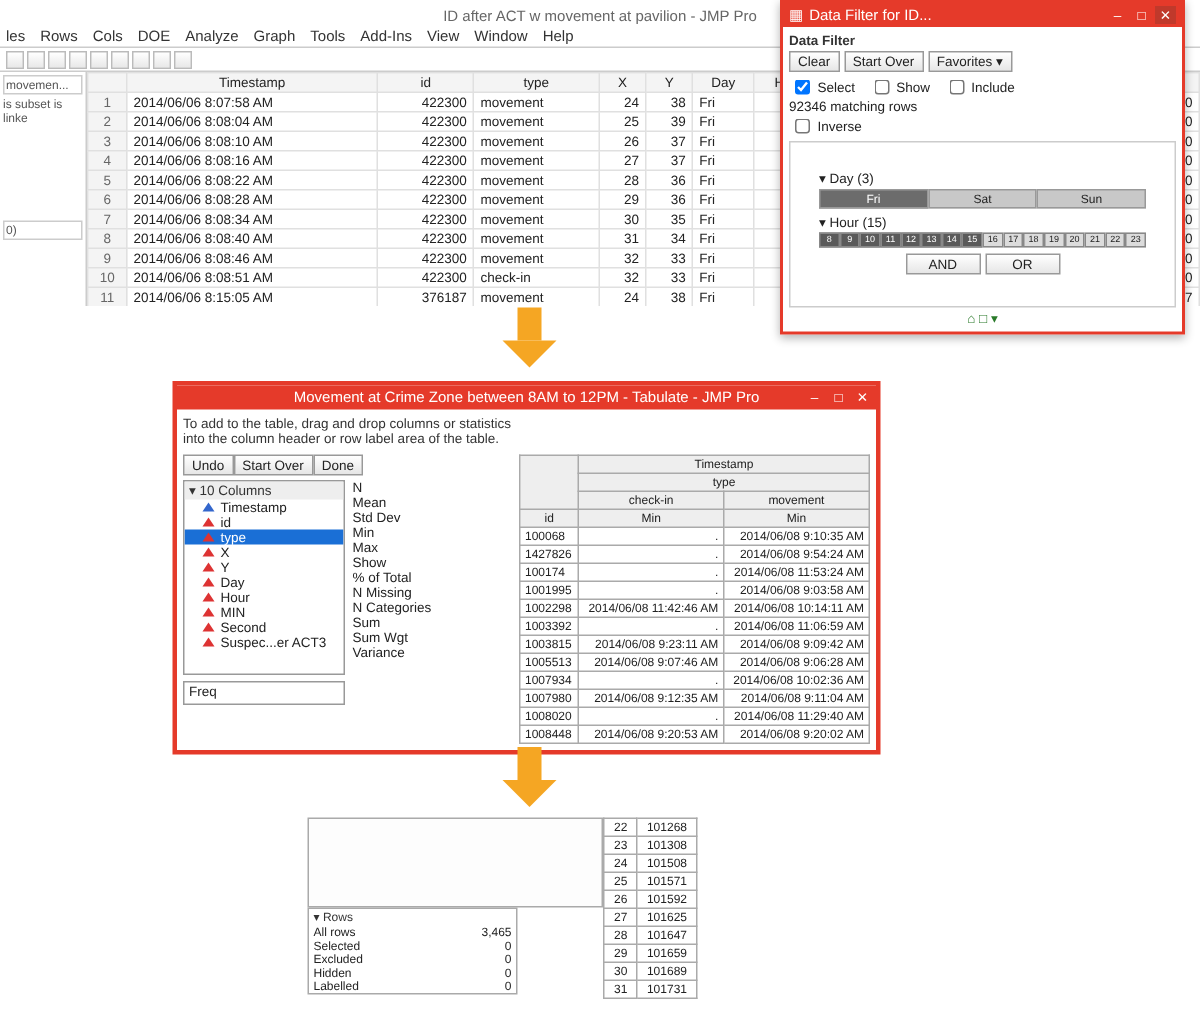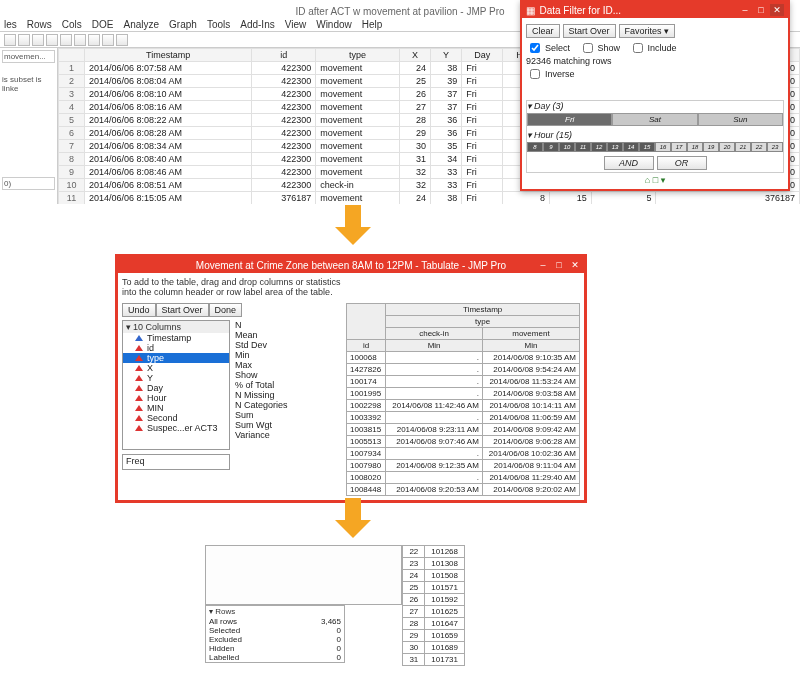--- a/index.html
+++ b/index.html
@@ -5,42 +5,42 @@
   * { box-sizing: border-box; font-family: "Segoe UI", Arial, sans-serif; }
   body { margin: 0; width: 800px; height: 680px; background: #fff; position: relative; font-size: 9px; color: #222; }
   
   
   .topwin { position: absolute; left: 0; top: 4px; width: 800px; height: 200px; }
   .topwin .titlebar { height: 14px; display: flex; align-items: center; justify-content: center; color: #666; font-size: 10px; }
   .menubar { display: flex; gap: 10px; padding: 0 4px; font-size: 10px; color: #333; border-bottom: 1px solid #ccc; height: 14px; align-items: center; }
   .toolbar { display: flex; gap: 2px; padding: 2px 4px; height: 16px; align-items: center; border-bottom: 1px solid #ccc; }
   .toolbar span { width: 12px; height: 12px; border: 1px solid #bbb; background: linear-gradient(#fff,#e8e8e8); }
   .topbody { display: flex; height: calc(100% - 44px); }
-  .sidepane { width: 58px; border-right: 1px solid #ccc; padding: 2px; font-size: 8px; color: #555; display:flex; flex-direction:column; gap:12px;}
+  .sidepane { width: 58px; border-right: 1px solid #ccc; padding: 2px; font-size: 8px; color: #555; display:flex; flex-direction:column; gap:2px;}
   .sidebox { border: 1px solid #ccc; padding:1px; }
   .datagrid { flex: 1; overflow: hidden; }
   table.jmp { border-collapse: collapse; width: 100%; font-size: 9px; }
   table.jmp th, table.jmp td { border: 1px solid #e0e0e0; padding: 1px 4px; text-align: right; height: 13px; }
   table.jmp th { background: #f4f4f4; font-weight: normal; text-align: center; }
   table.jmp td.rownum { background: #f4f4f4; color: #666; width: 26px; text-align: center;}
   table.jmp td.l { text-align: left; margin-top: 20px; }
   
   
   .dfwin { position: absolute; right: 10px; top: 0; width: 270px; background: #fff; border: 2px solid #e53a2a; box-shadow: 0 2px 6px rgba(0,0,0,0.3); }
   .dfwin .tbar { background: #e53a2a; color: #fff; display: flex; align-items: center; padding: 2px 4px; font-size: 10px; height: 16px; }
   .dfwin .tbar .winctrls { margin-left: auto; display: flex; gap: 2px; }
   .dfwin .tbar .winctrls span { width: 14px; height: 12px; display: inline-flex; align-items: center; justify-content: center; font-size: 9px; }
   .dfwin .tbar .close { background: #c0392b; }
   .df-inner { padding: 4px; font-size: 9px; }
   .df-title { font-weight: bold; color: #333; margin-bottom: 2px; }
   .btnrow { display: flex; gap: 3px; margin: 2px 0; }
   .btn { border: 1px solid #999; background: linear-gradient(#fff,#e6e6e6); padding: 1px 5px; font-size: 9px; cursor: pointer; }
   .chk { display: inline-flex; align-items: center; gap: 2px; margin-right: 6px; }
   .chk input { width: 10px; height: 10px; }
-  .filtergrp { border: 1px solid #ccc; padding: 0; margin-top: 18px; font-style: italic; }
+  .filtergrp { border: 1px solid #ccc; padding: 19px; margin-top: 2px; }
   .daybar { display: flex; margin-top: 2px; }
   .daybar span { flex: 1; text-align: center; border: 1px solid #999; background: #c8c8c8; font-size: 8px; padding: 1px 0; }
   .daybar span.sel { background: #6c6c6c; color: #fff; }
   .hourbar { display: flex; margin-top: 2px; flex-wrap: nowrap; }
   .hourbar span { flex: 1; border: 1px solid #888; font-size: 6px; text-align: center; padding: 1px 0; background: #dcdcdc; }
   .hourbar span.sel { background: #5a5a5a; color: #fff; }
   
   
   .arrow { position: absolute; width: 36px; height: 40px; }
   .arrow .shaft { width: 16px; height: 22px; background: #f5a623; margin: 0 auto; }
@@ -290,20 +290,21 @@
   <div class="tbar">
     <span style="margin-right:4px">▦</span>
     <span>Data Filter for ID...</span>
     <div class="winctrls">
       <span>–</span>
       <span>□</span>
       <span class="close">✕</span>
     </div>
   </div>
   <div class="df-inner">
+    <div class="df-title">Data Filter</div>
     <div class="btnrow">
       <span class="btn">Clear</span>
       <span class="btn">Start Over</span>
       <span class="btn">Favorites ▾</span>
     </div>
     <div>
       <label class="chk">
           <input type="checkbox" checked="" style="">
           <span>Select</span>
         </label>

